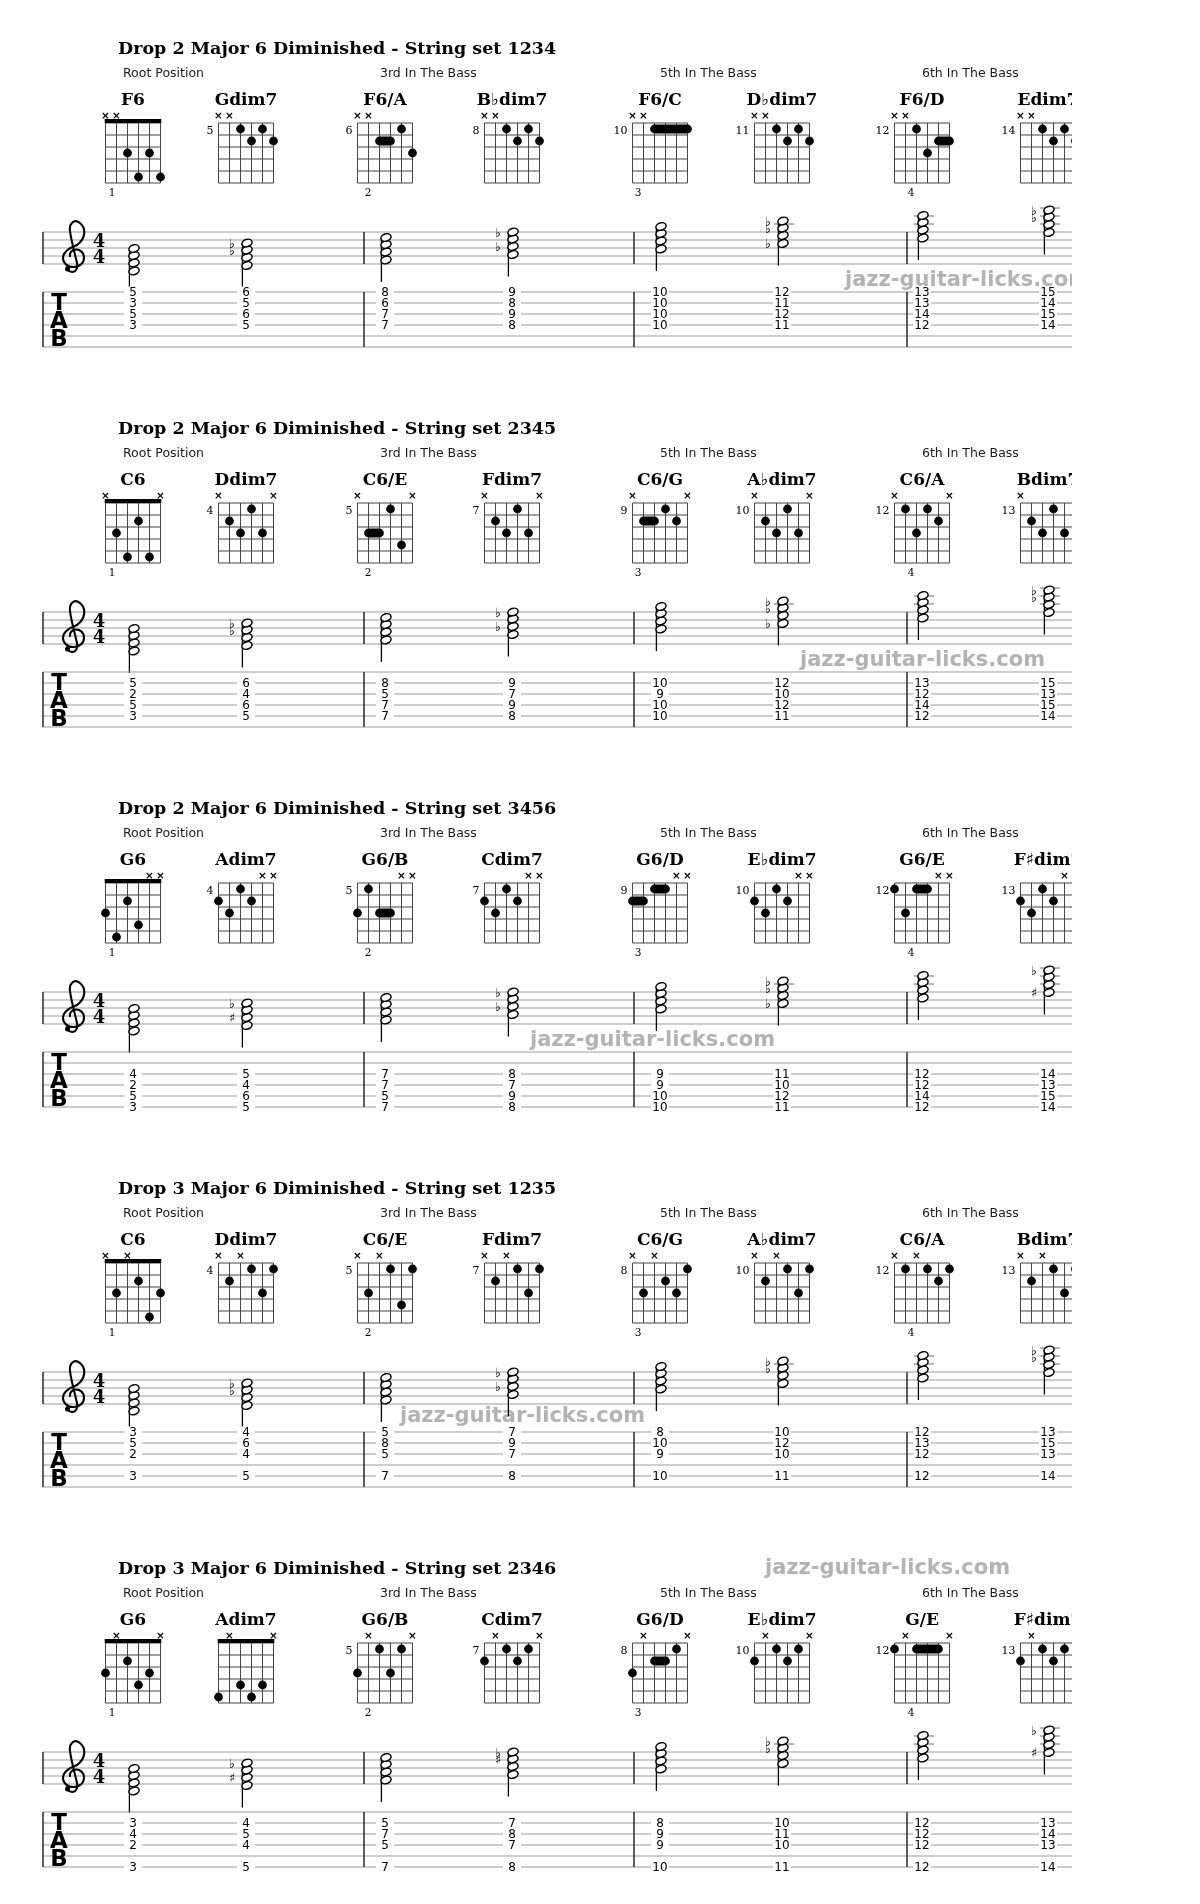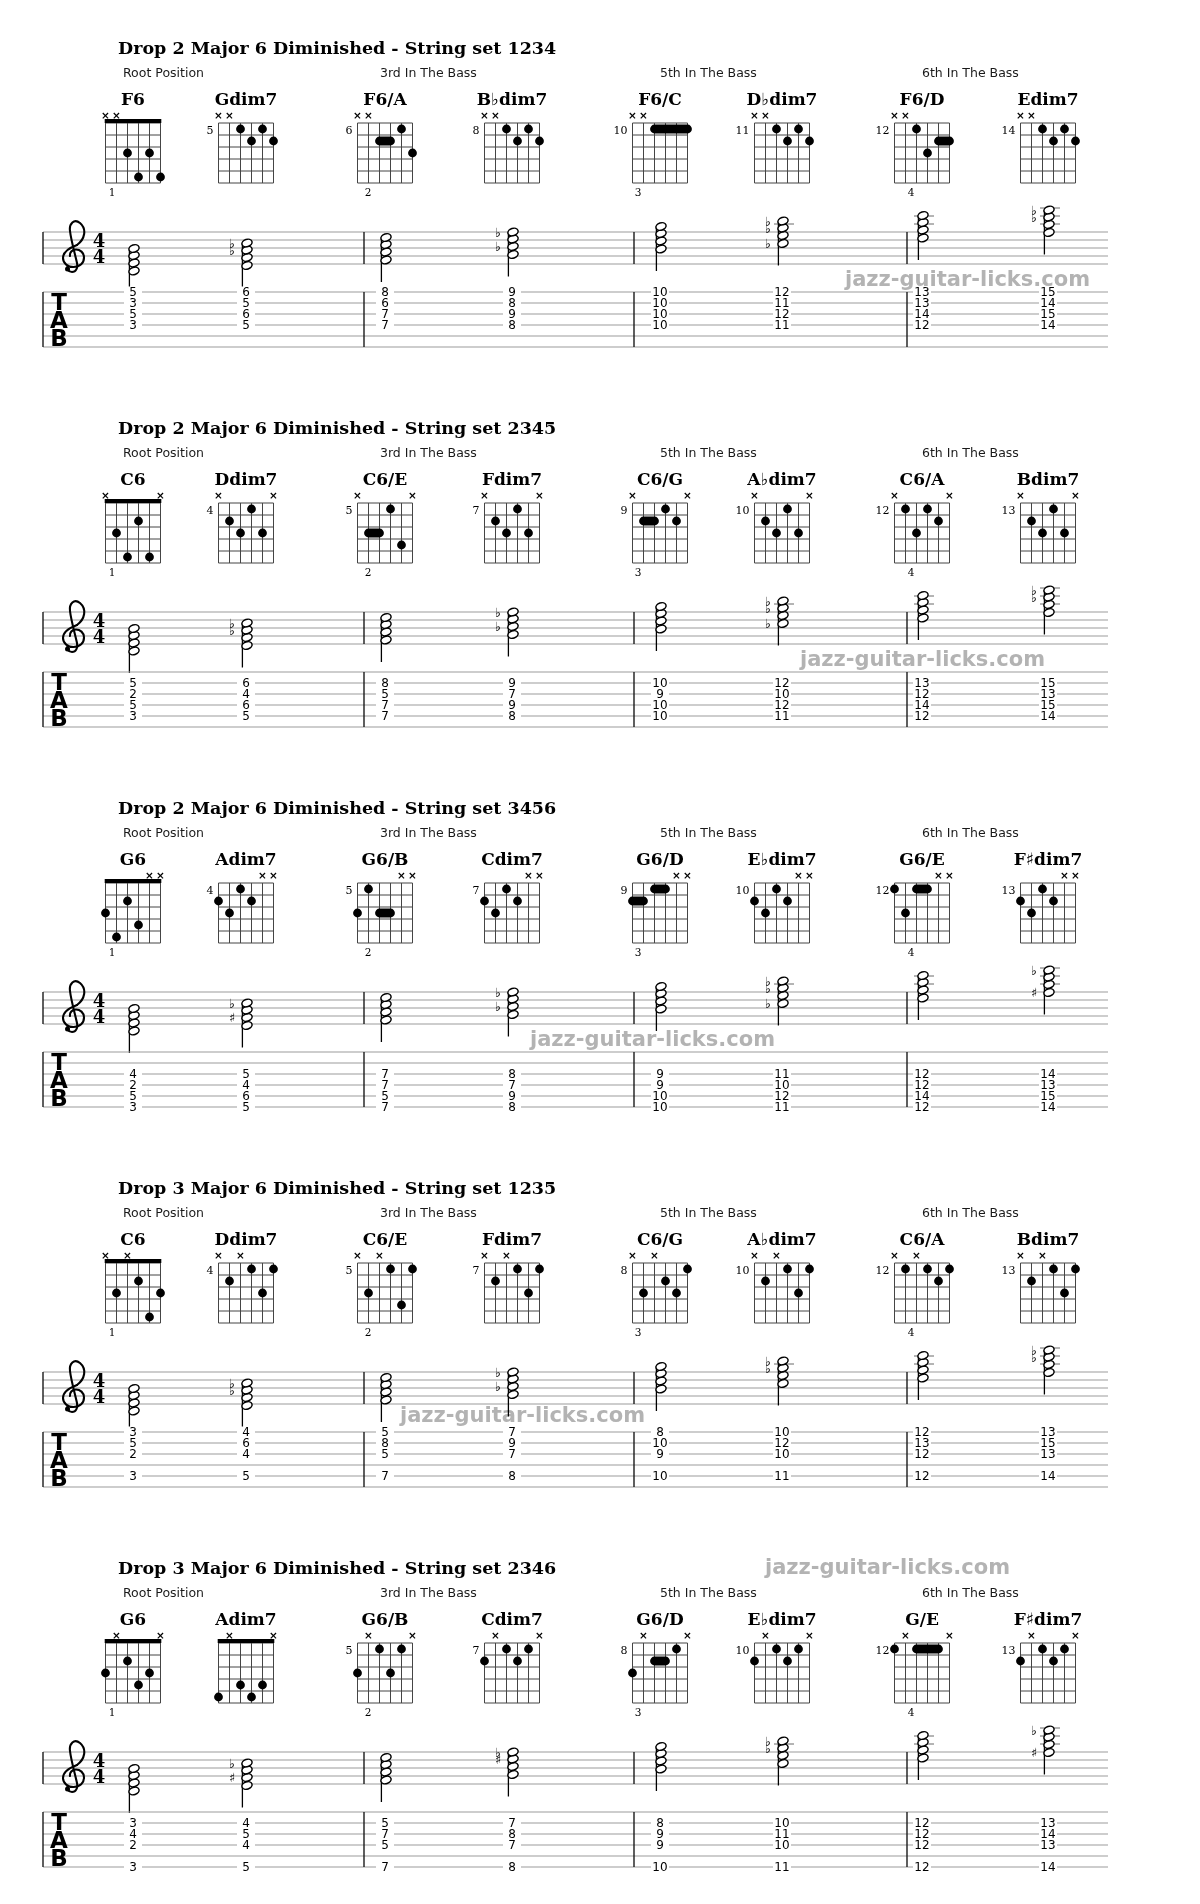--- a/index.html
+++ b/index.html
@@ -1,17 +1,17 @@
 <!DOCTYPE html>
 <html><head>
 <meta charset="utf-8">
 <style>
   html,body{margin:0;padding:0;background:#fff;}
   .page{position:relative;width:1072px;height:1904px;background:#ffffff;overflow:hidden;
-        font-family:"Liberation Sans",sans-serif;padding-left:36px;}
+        font-family:"Liberation Sans",sans-serif;}
   svg{position:absolute;left:0;top:0;}
   text{fill:#000;}
   .t-title{font-family:"DejaVu Serif",serif;font-weight:bold;font-size:17.5px;}
   .t-label{font-family:"DejaVu Sans",sans-serif;font-size:12.5px;fill:#1a1a1a;}
   .t-name{font-family:"DejaVu Serif",serif;font-weight:bold;font-size:17px;}
   .t-fret{font-family:"DejaVu Serif",serif;font-size:11px;}
   .t-x{font-family:"DejaVu Sans",sans-serif;font-weight:bold;font-size:10.5px;}
   .t-mn{font-family:"DejaVu Serif",serif;font-size:10.5px;}
   .t-ts{font-family:"DejaVu Serif",serif;font-weight:bold;font-size:18px;}
   .t-tab{font-family:"DejaVu Sans",sans-serif;font-size:12px;}

